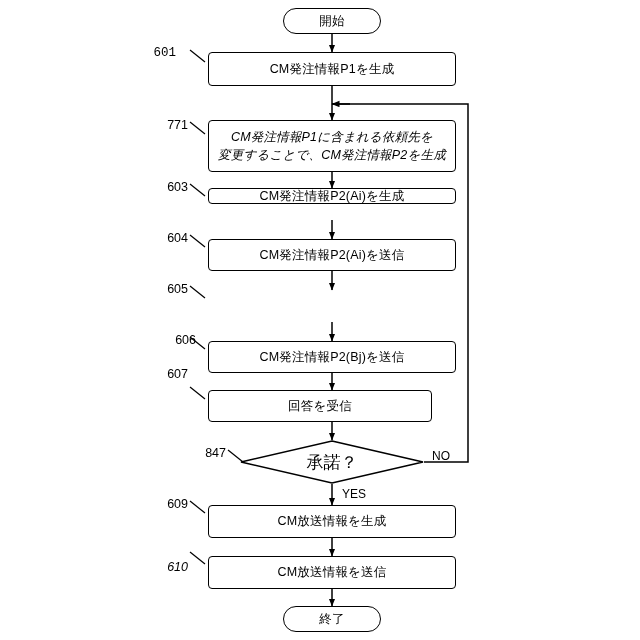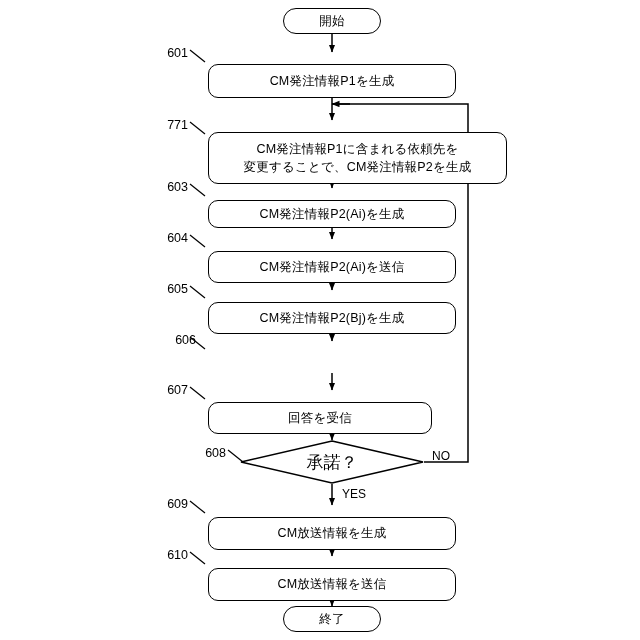--- a/index.html
+++ b/index.html
@@ -38,22 +38,21 @@
     text-align: center;
     font-size: 12.5px;
     line-height: 1.35;
     letter-spacing: 0.2px;
   }
   .terminal {
     border-radius: 16px;
     font-size: 12.5px;
   }
   .process {
-    border-radius: 10px;
-    margin-top: 12px;
+    border-radius: 4px;
   }
   .two-line {
     line-height: 1.45;
     font-size: 12.5px;
   }
   .decision-wrap {
     position: absolute;
   }
   .decision-wrap svg {
     position: absolute;
@@ -120,83 +119,83 @@
 
       <path d="M424,462 L468,462 L468,104 L332,104"></path>
       <line x1="350" y1="104" x2="332" y2="104" marker-end="url(#arrow)"></line>
     </g>
   </svg>
 
   <div class="node terminal" style="left:283px; top:8px; width:98px; height:26px;">
     <span>開始</span>
   </div>
 
-  <div class="step-num" style="left:160px; top:46px; width:28px;">601</div>
+  <div class="step-num" style="left:148px; top:46px; width:28px;font-family:Liberation Mono, monospace;">601</div>
   <svg class="lines" style="pointer-events:none" viewBox="0 0 640 640">
     <g stroke="#000" stroke-width="1.2" fill="none">
       <line x1="190" y1="50" x2="205" y2="62"></line>
       <line x1="190" y1="122" x2="205" y2="134"></line>
       <line x1="190" y1="184" x2="205" y2="196"></line>
       <line x1="190" y1="235" x2="205" y2="247"></line>
       <line x1="190" y1="286" x2="205" y2="298"></line>
       <line x1="190" y1="337" x2="205" y2="349"></line>
       <line x1="190" y1="387" x2="205" y2="399"></line>
       <line x1="228" y1="450" x2="243" y2="462"></line>
       <line x1="190" y1="501" x2="205" y2="513"></line>
       <line x1="190" y1="552" x2="205" y2="564"></line>
     </g>
   </svg>
   <div class="node process" style="left:208px; top:52px; width:248px; height:34px;">
     <span>CM発注情報P1を生成</span>
   </div>
 
   <div class="step-num" style="left:160px; top:118px; width:28px;">771</div>
-  <div class="node process two-line" style="left:208px; top:120px; width:299px; height:52px; flex-direction:column;">
+  <div class="node process two-line" style="left:208px; top:120px; width:248px; height:52px; flex-direction:column;font-style:italic;">
     <span>CM発注情報P1に含まれる依頼先を</span>
     <span>変更することで、CM発注情報P2を生成</span>
   </div>
 
   <div class="step-num" style="left:160px; top:180px; width:28px;">603</div>
-  <div class="node process" style="left:208px; top:188px; width:248px; height:28px;">
+  <div class="node process" style="left:208px; top:188px; width:248px; height:16px;">
     <span>CM発注情報P2(Ai)を生成</span>
   </div>
 
   <div class="step-num" style="left:160px; top:231px; width:28px;">604</div>
   <div class="node process" style="left:208px; top:239px; width:248px; height:32px;">
     <span>CM発注情報P2(Ai)を送信</span>
   </div>
 
   <div class="step-num" style="left:160px; top:282px; width:28px;">605</div>
-  <div class="node process" style="left:208px; top:290px; width:248px; height:32px;">
-    <span>CM発注情報P2(Bj)を生成</span>
-  </div>
 
   <div class="step-num" style="left:168px; top:333px; width:28px;">606</div>
-
-  <div class="step-num" style="left:160px; top:383px; width:28px;text-align:right;">607</div>
+  <div class="node process" style="left:208px; top:341px; width:248px; height:32px;">
+    <span>CM発注情報P2(Bj)を送信</span>
+  </div>
+
+  <div class="step-num" style="left:160px; top:367px; width:28px;text-align:right;">607</div>
   <div class="node process" style="left:208px; top:390px; width:224px; height:32px;">
     <span>回答を受信</span>
   </div>
 
-  <div class="step-num" style="left:198px; top:446px; width:28px;">608</div>
+  <div class="step-num" style="left:198px; top:446px; width:28px;">847</div>
   <div class="decision-wrap" style="left:240px; top:440px; width:184px; height:44px;">
     <svg width="184" height="44" viewBox="0 0 184 44">
       <polygon points="92,1 183,22 92,43 1,22" fill="#ffffff" stroke="#000" stroke-width="1.5"></polygon>
     </svg>
     <div class="decision-label">承諾？</div>
   </div>
   <div class="edge-label" style="left:432px; top:449px;">NO</div>
   <div class="edge-label" style="left:336px; top:487px;margin-left:6px;">YES</div>
 
   <div class="step-num" style="left:160px; top:497px; width:28px;">609</div>
   <div class="node process" style="left:208px; top:505px; width:248px; height:33px;">
     <span>CM放送情報を生成</span>
   </div>
 
-  <div class="step-num" style="left:160px; top:548px; width:28px;">610</div>
+  <div class="step-num" style="left:160px; top:560px; width:28px;font-style:italic;">610</div>
   <div class="node process" style="left:208px; top:556px; width:248px; height:33px;">
     <span>CM放送情報を送信</span>
   </div>
 
   <div class="node terminal" style="left:283px; top:606px; width:98px; height:26px;">
     <span>終了</span>
   </div>
 
 </div>
 

